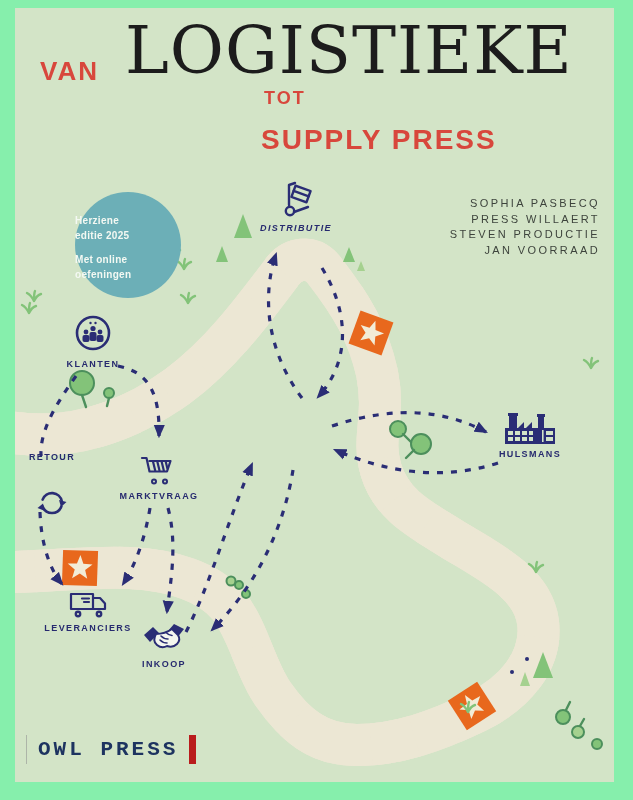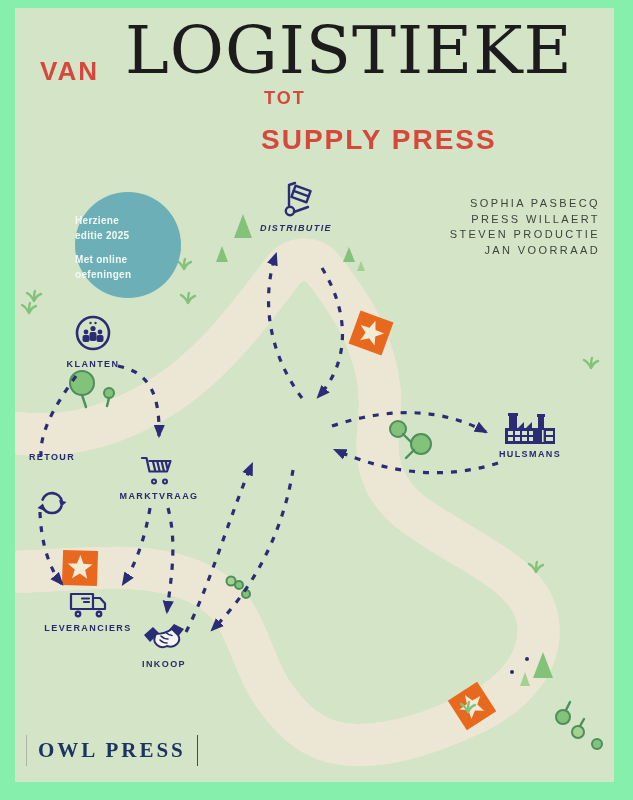--- a/index.html
+++ b/index.html
@@ -24,23 +24,23 @@
   .badge{position:absolute;left:75px;top:192px;width:106px;height:106px;border-radius:50%;
          background:#6cafb7;color:#f4f9f3;text-align:left;font-weight:700;font-size:10px;
          line-height:15px;box-sizing:border-box;padding-top:21px;letter-spacing:.3px;}
   .badge .gap{height:9px;}
 
   
   .authors{position:absolute;right:33px;top:196px;text-align:right;color:#3d433c;
            font-size:11px;line-height:15.5px;letter-spacing:2.4px;font-weight:400;}
 
   
-  .publisher{position:absolute;left:26px;top:735px;font-family:Liberation Serif, serif;
+  .publisher{position:absolute;left:26px;top:735px;font-family:Liberation Mono, monospace;
              font-weight:700;font-size:21px;letter-spacing:3px;color:#1d3360;
-             padding:3px 11px;border-left:1px solid #adb5a8;border-right:1px solid #b91c1c;}
+             padding:3px 11px;border-left:1px solid #adb5a8;border-right:7px solid #b91c1c;}
 
   
   .station{position:absolute;text-align:center;}
   .station svg{display:block;margin:0 auto;}
   .st-label{font-size:9px;font-weight:700;letter-spacing:1.4px;color:#272a6f;margin-top:3px;}
   #st-distributie{left:253px;top:180px;width:86px;font-style:italic;}
   #st-klanten{left:52px;top:312px;width:82px;}
   #st-retour{left:16px;top:452px;width:72px;}
   #st-retour .st-label{margin:0 0 19px 0;}
   #st-marktvraag{left:114px;top:452px;width:90px;}

